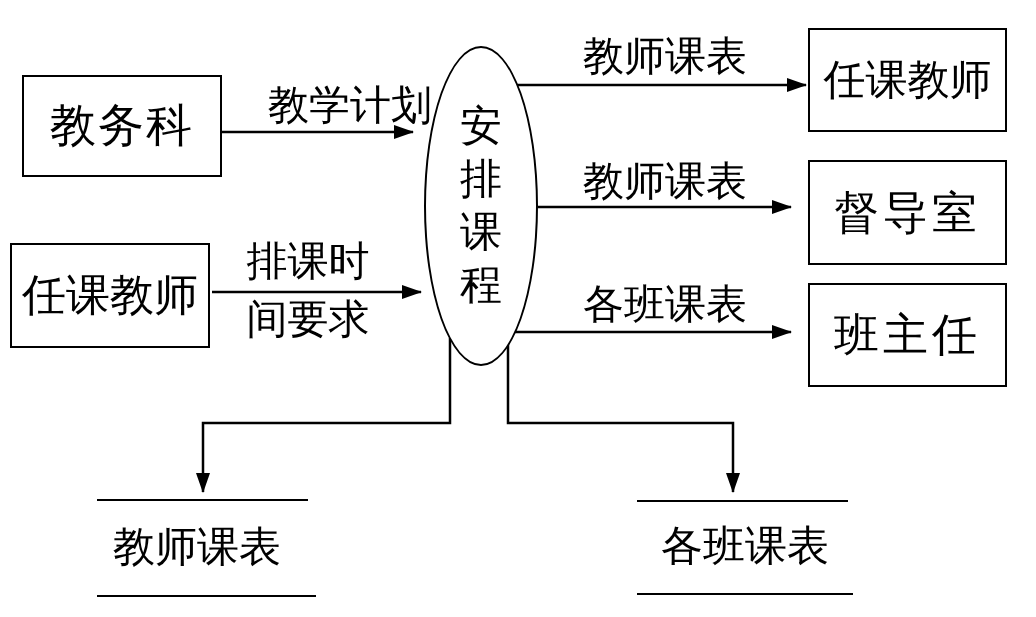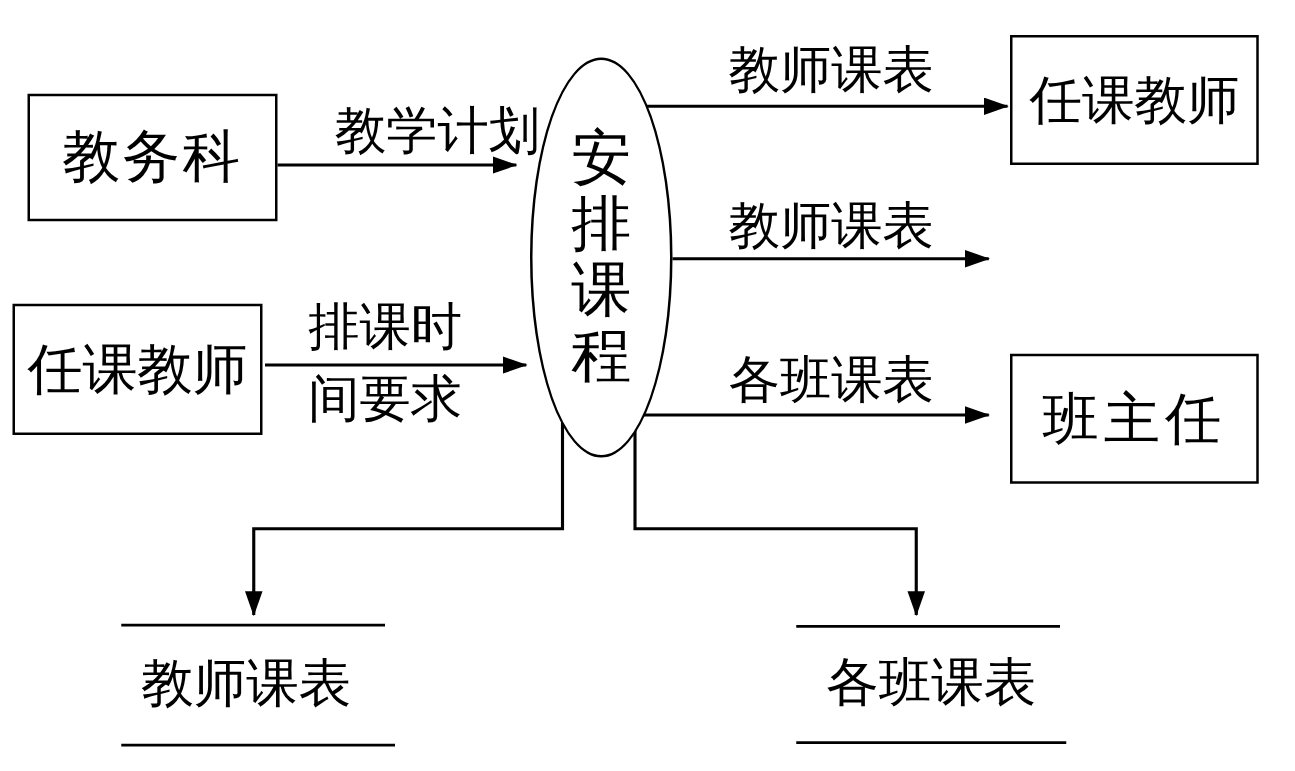--- a/index.html
+++ b/index.html
@@ -23,21 +23,21 @@
   .process{
     position:absolute;
     border:2px solid #000;
     border-radius:50%;
     background:#fff;
     box-sizing:border-box;
     display:flex;align-items:center;justify-content:center;
   }
   .process-label{
     width:50px;
-    font-size:48px;
+    font-size:42px;
     line-height:53px;
     text-align:center;
     word-break:break-all;
   }
   .flow-label{
     position:absolute;
     transform:translate(-50%,-50%);
     font-size:41px;
     white-space:nowrap;
     text-align:center;
@@ -90,20 +90,23 @@
     <span>任课教师</span>
   </div>
 
   <div class="process" style="left:424px;top:46px;width:114px;height:320px;">
     <div class="process-label">安排课程</div>
   </div>
 
   <div class="entity fs42" style="left:808px;top:28px;width:199px;height:104px;">
     <span>任课教师</span>
   </div>
+  <div class="entity fs45 ls4" style="left:808px;top:160px;width:199px;height:105px;">
+    <span>督导室</span>
+  </div>
   <div class="entity fs45 ls4" style="left:808px;top:283px;width:199px;height:104px;">
     <span>班主任</span>
   </div>
 
   <div class="flow-label" style="left:321px;top:105px;margin-left:29px;">教学计划</div>
 
   <div class="flow-label flow-label-2line" style="left:308px;top:290px;">
     <div>排课时</div>
     <div>间要求</div>
   </div>

